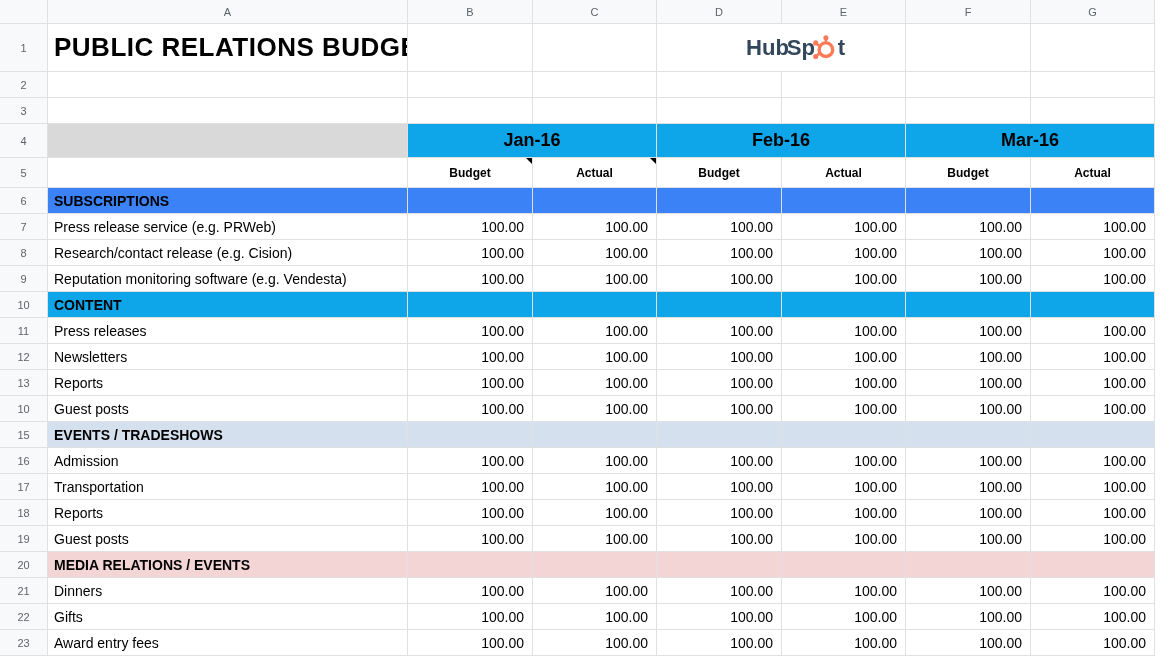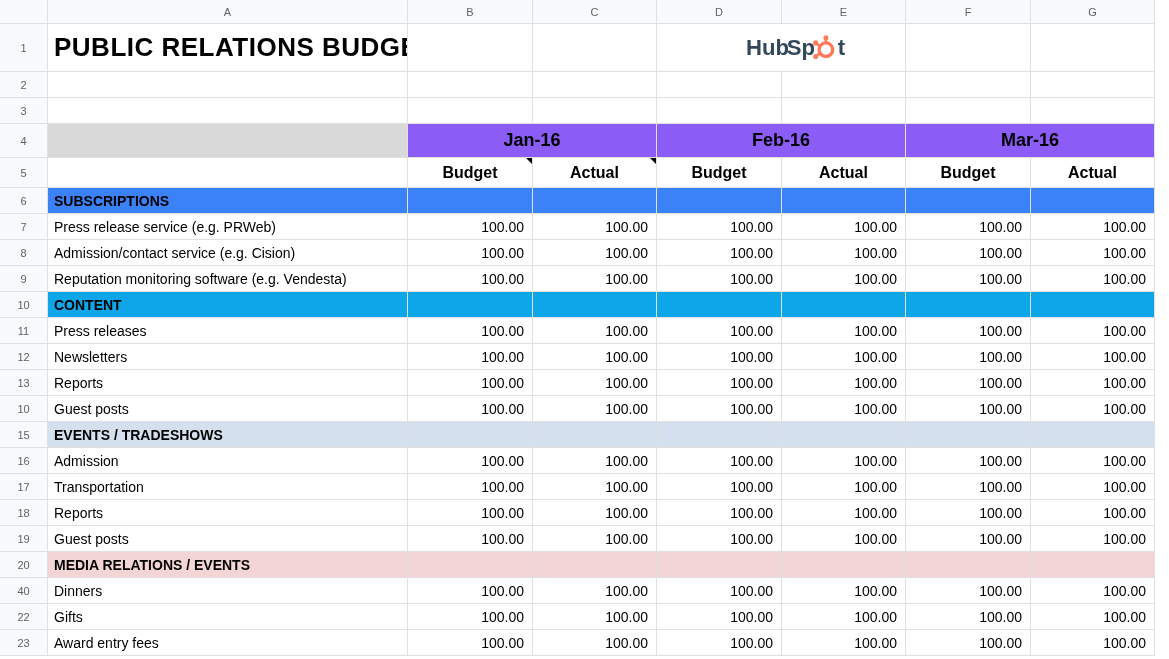--- a/index.html
+++ b/index.html
@@ -55,31 +55,31 @@
   }
   .r1 { height: 48px; }
   .r4 { height: 34px; }
   .r5 { height: 30px; }
   .title-cell {
     font-size: 26px;
     font-weight: 700;
     letter-spacing: 0.5px;
   }
   .month-hdr {
-    background: #8b5cf6;
+    background: #0ea5e9;
     font-weight: 700;
     font-size: 18px;
     justify-content: center;
   }
   .month-blank-a {
     background: #d9d9d9;
   }
   .subhdr {
     font-weight: 700;
-    font-size: 16px;
+    font-size: 12px;
     justify-content: center;
     position: relative;
   }
   .note-mark::after {
     content: "";
     position: absolute;
     top: 0;
     right: 0;
     border-top: 6px solid #000;
     border-left: 6px solid transparent;
@@ -166,21 +166,21 @@
     <div class="cell section-subs"></div>
     <div class="rowhdr">7</div>
     <div class="cell">Press release service (e.g. PRWeb)</div>
     <div class="cell num">100.00</div>
     <div class="cell num">100.00</div>
     <div class="cell num">100.00</div>
     <div class="cell num">100.00</div>
     <div class="cell num">100.00</div>
     <div class="cell num">100.00</div>
     <div class="rowhdr">8</div>
-    <div class="cell">Admission/contact service (e.g. Cision)</div>
+    <div class="cell">Research/contact release (e.g. Cision)</div>
     <div class="cell num">100.00</div>
     <div class="cell num">100.00</div>
     <div class="cell num">100.00</div>
     <div class="cell num">100.00</div>
     <div class="cell num">100.00</div>
     <div class="cell num">100.00</div>
     <div class="rowhdr">9</div>
     <div class="cell">Reputation monitoring software (e.g. Vendesta)</div>
     <div class="cell num">100.00</div>
     <div class="cell num">100.00</div>
@@ -269,21 +269,21 @@
     <div class="cell num">100.00</div>
     <div class="cell num">100.00</div>
     <div class="rowhdr">20</div>
     <div class="cell section-media">MEDIA RELATIONS / EVENTS</div>
     <div class="cell section-media"></div>
     <div class="cell section-media"></div>
     <div class="cell section-media"></div>
     <div class="cell section-media"></div>
     <div class="cell section-media"></div>
     <div class="cell section-media"></div>
-    <div class="rowhdr">40</div>
+    <div class="rowhdr">21</div>
     <div class="cell">Dinners</div>
     <div class="cell num">100.00</div>
     <div class="cell num">100.00</div>
     <div class="cell num">100.00</div>
     <div class="cell num">100.00</div>
     <div class="cell num">100.00</div>
     <div class="cell num">100.00</div>
     <div class="rowhdr">22</div>
     <div class="cell">Gifts</div>
     <div class="cell num">100.00</div>

